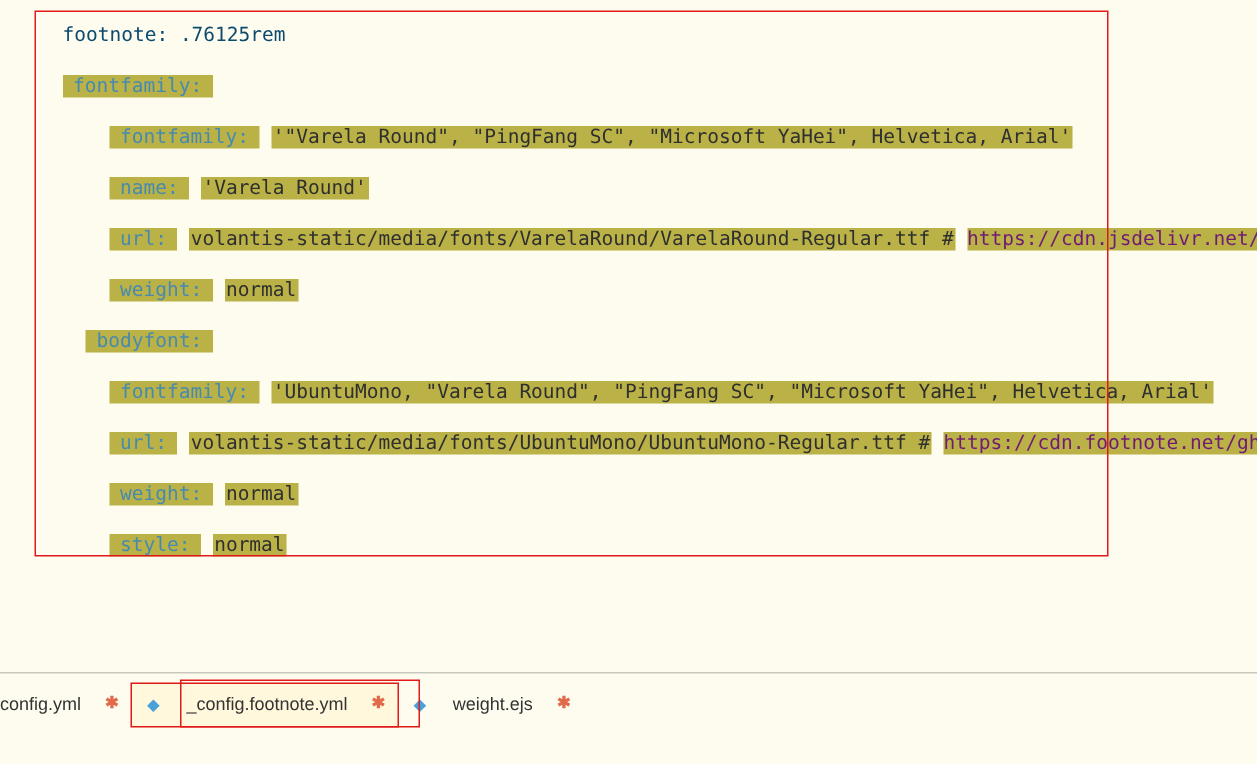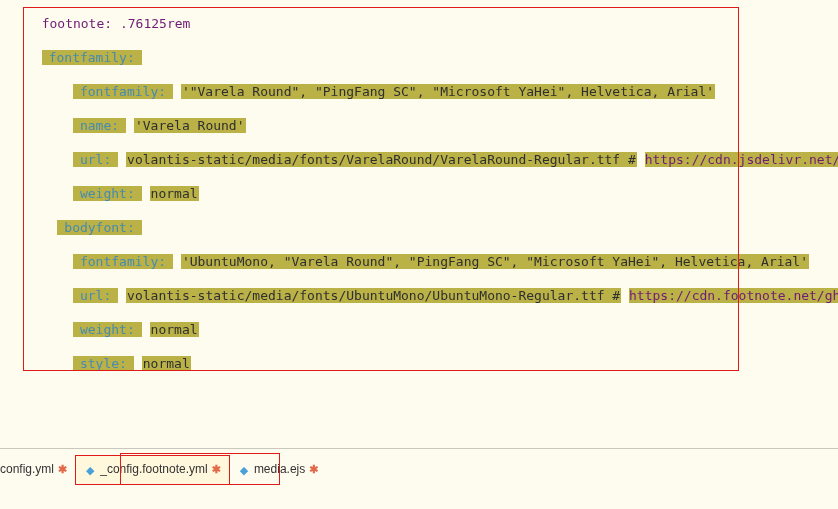--- a/index.html
+++ b/index.html
@@ -1,25 +1,25 @@
 <!DOCTYPE html>
 <html><head>
 <meta charset="utf-8">
 <style>
 html,body{margin:0;padding:0;width:838px;height:509px;overflow:hidden;background:#fdfcef;font-family:Consolas,Menlo,monospace;font-size:13px;line-height:17px}
 .editor{position:relative;width:838px;height:460px;overflow:hidden}
 .code{position:absolute;left:26px;top:-2px;color:#2a7a9a;white-space:pre}
 .ln{display:block;height:17px}
-.key{color:#701a75}
+.key{color:#0c4a6e}
 .s{color:#478ab0;background:#bab247;padding:0 7px}
 .txt{color:#2f2f2f;background:#bab247;padding:0 1px}
 .link{color:#701a75;background:#bab247;}
 .redbox{position:absolute;left:23px;top:7px;width:714px;height:362px;border:1px solid #e01919;pointer-events:none}
 .tabbar{position:absolute;left:0;top:448px;width:838px;height:41px;border-top:1px solid #c8c8bc;background:#fdfcef;display:flex;align-items:center;font-family:'Segoe UI',Arial,sans-serif;font-size:12px}
-.tab{display:flex;align-items:center;height:28px;padding:0 8px;gap:4px;cursor:pointer}
+.tab{display:flex;align-items:center;height:28px;padding:0 8px;gap:16px;cursor:pointer}
 .tab.active{border:1px solid #e01919;background:#fff8dc}
 .decoX{color:#e06a49;font-size:11px;font-weight:bold}
 .fileico{display:inline-block;width:12px;height:12px;line-height:12px;text-align:center;color:#4aa0d8;font-size:11px}
 .tablabel{color:#333}
 .redtabbox{position:absolute;border:1px solid #e01919;pointer-events:none}
 </style>
 </head>
 <body>
 
 <div class="editor">
@@ -56,17 +56,17 @@
     <span class="tablabel">config.yml</span>
     <span class="decoX">✱</span>
   </div>
   <div class="tab active">
     <span class="fileico">◆</span>
     <span class="tablabel">_config.footnote.yml</span>
     <span class="decoX">✱</span>
   </div>
   <div class="tab">
     <span class="fileico">◆</span>
-    <span class="tablabel">media.ejs</span>
+    <span class="tablabel">weight.ejs</span>
     <span class="decoX">✱</span>
   </div>
   <div class="redtabbox" style="left:120px;top:4px;width:158px;height:30px"></div>
 </div>
 
 </body></html>

